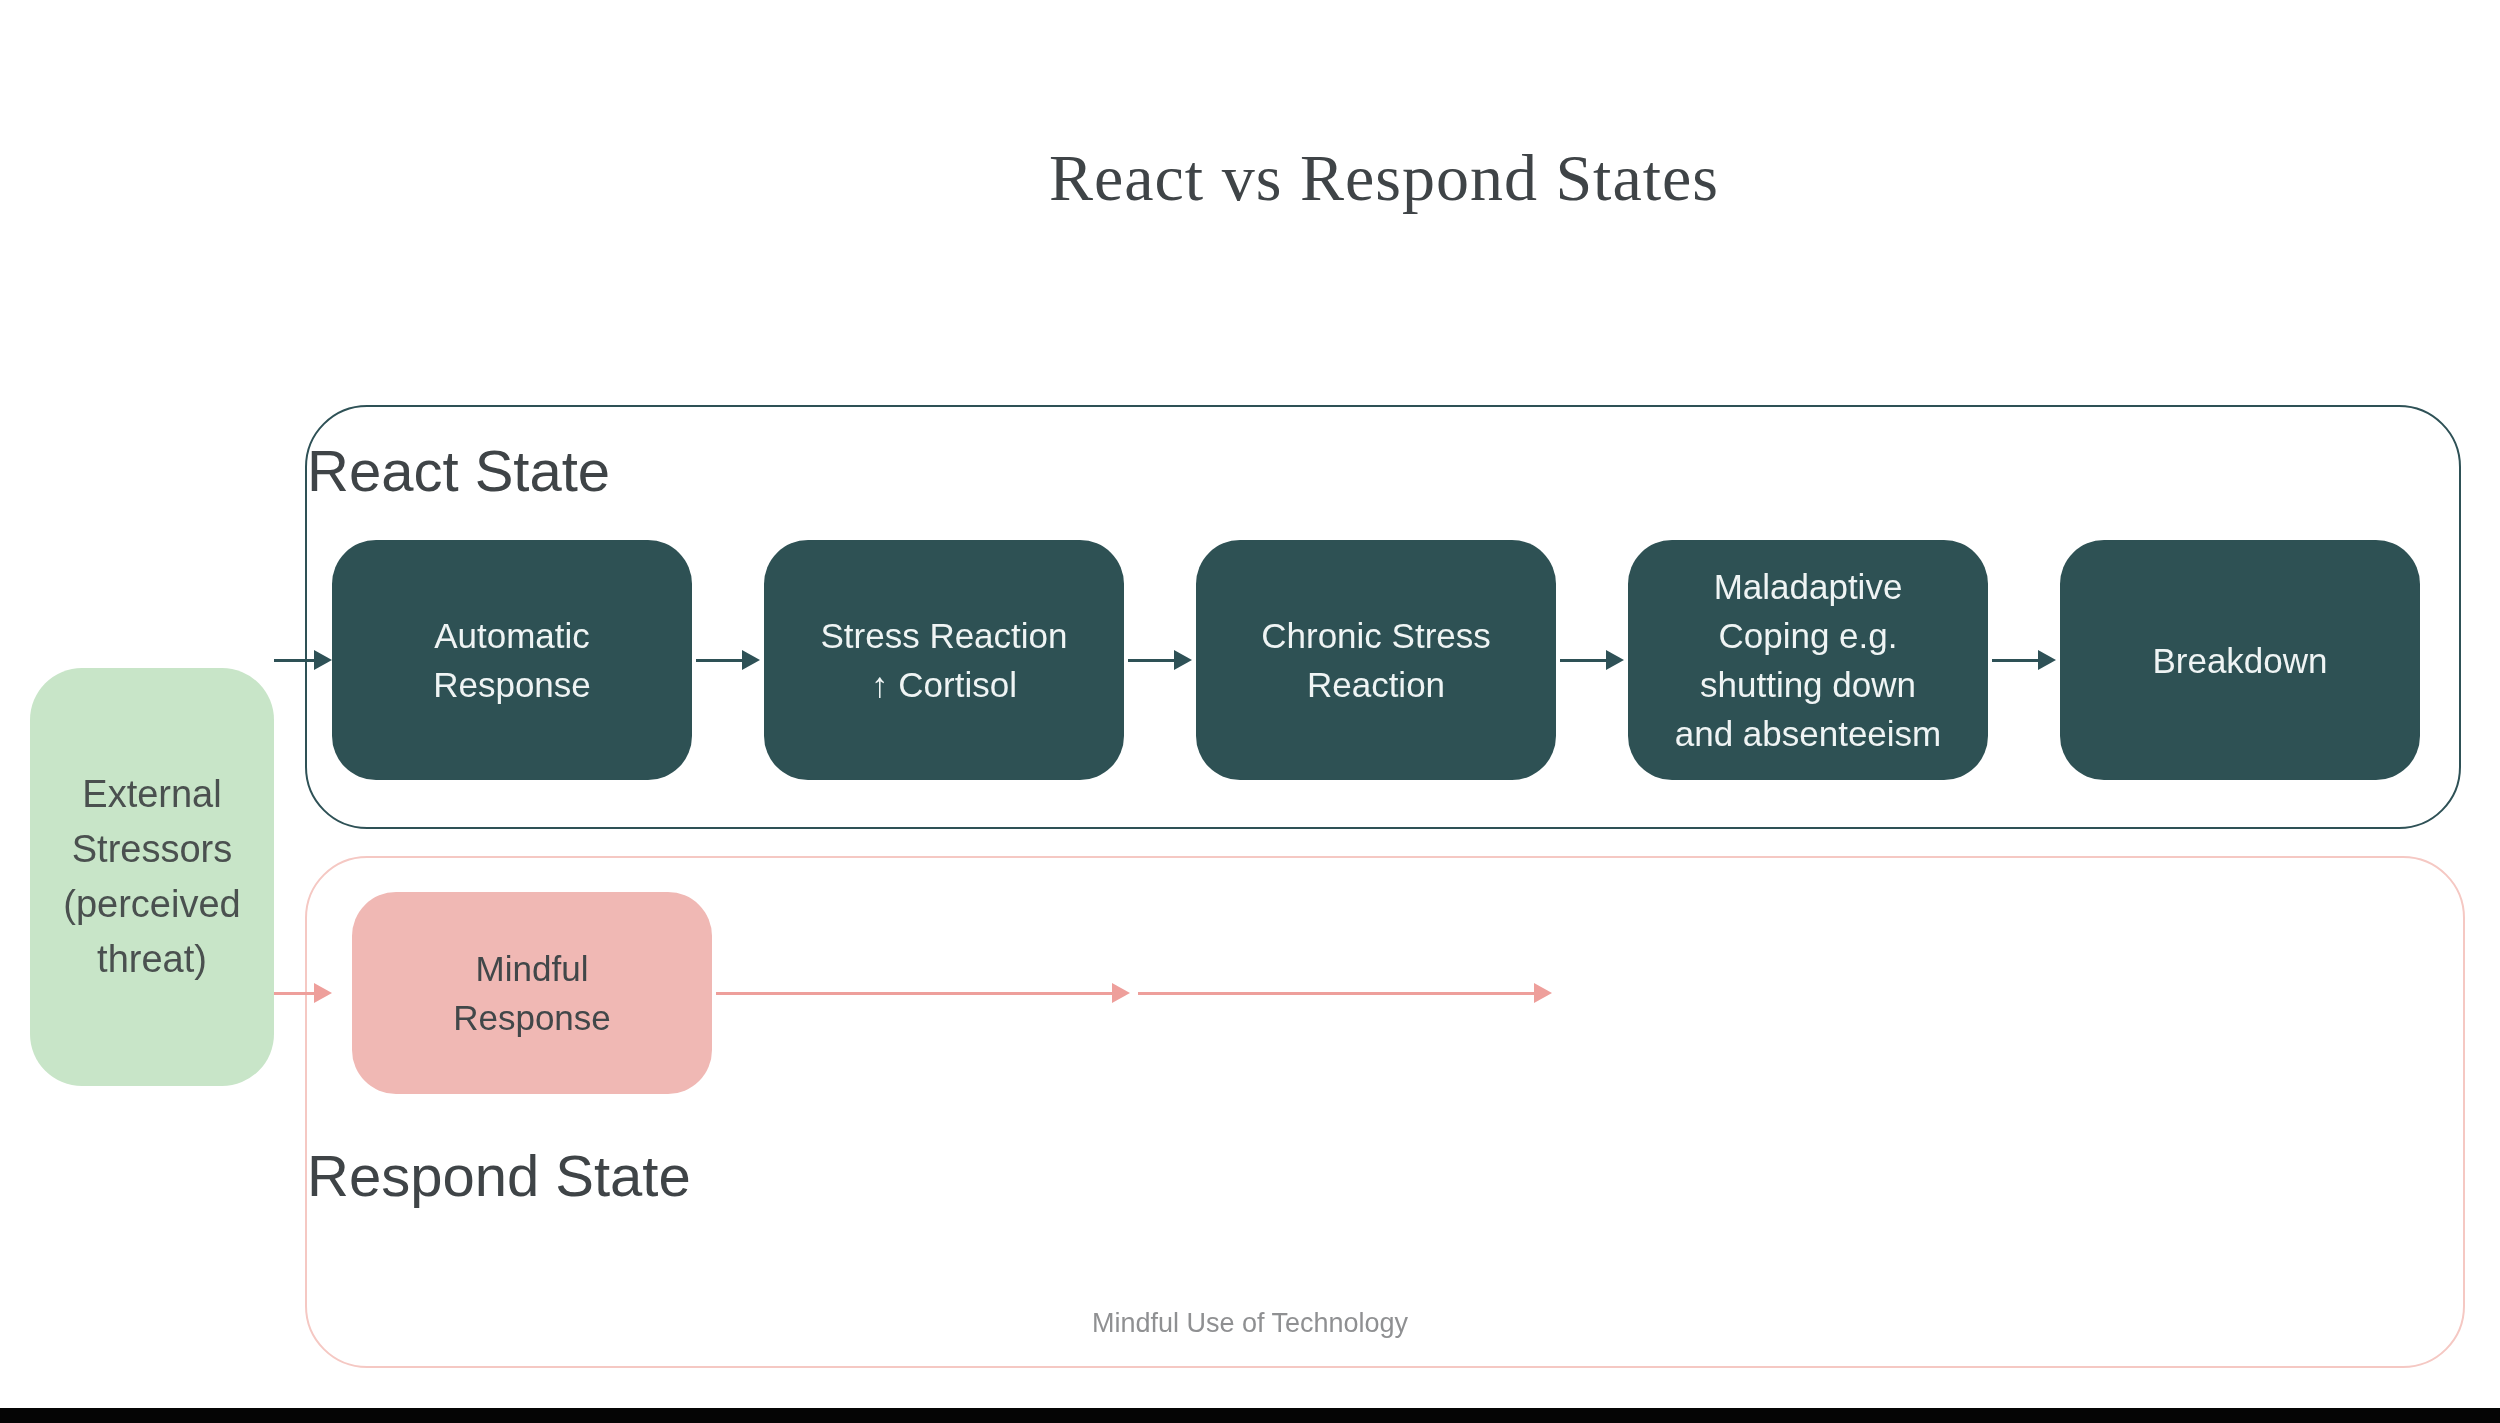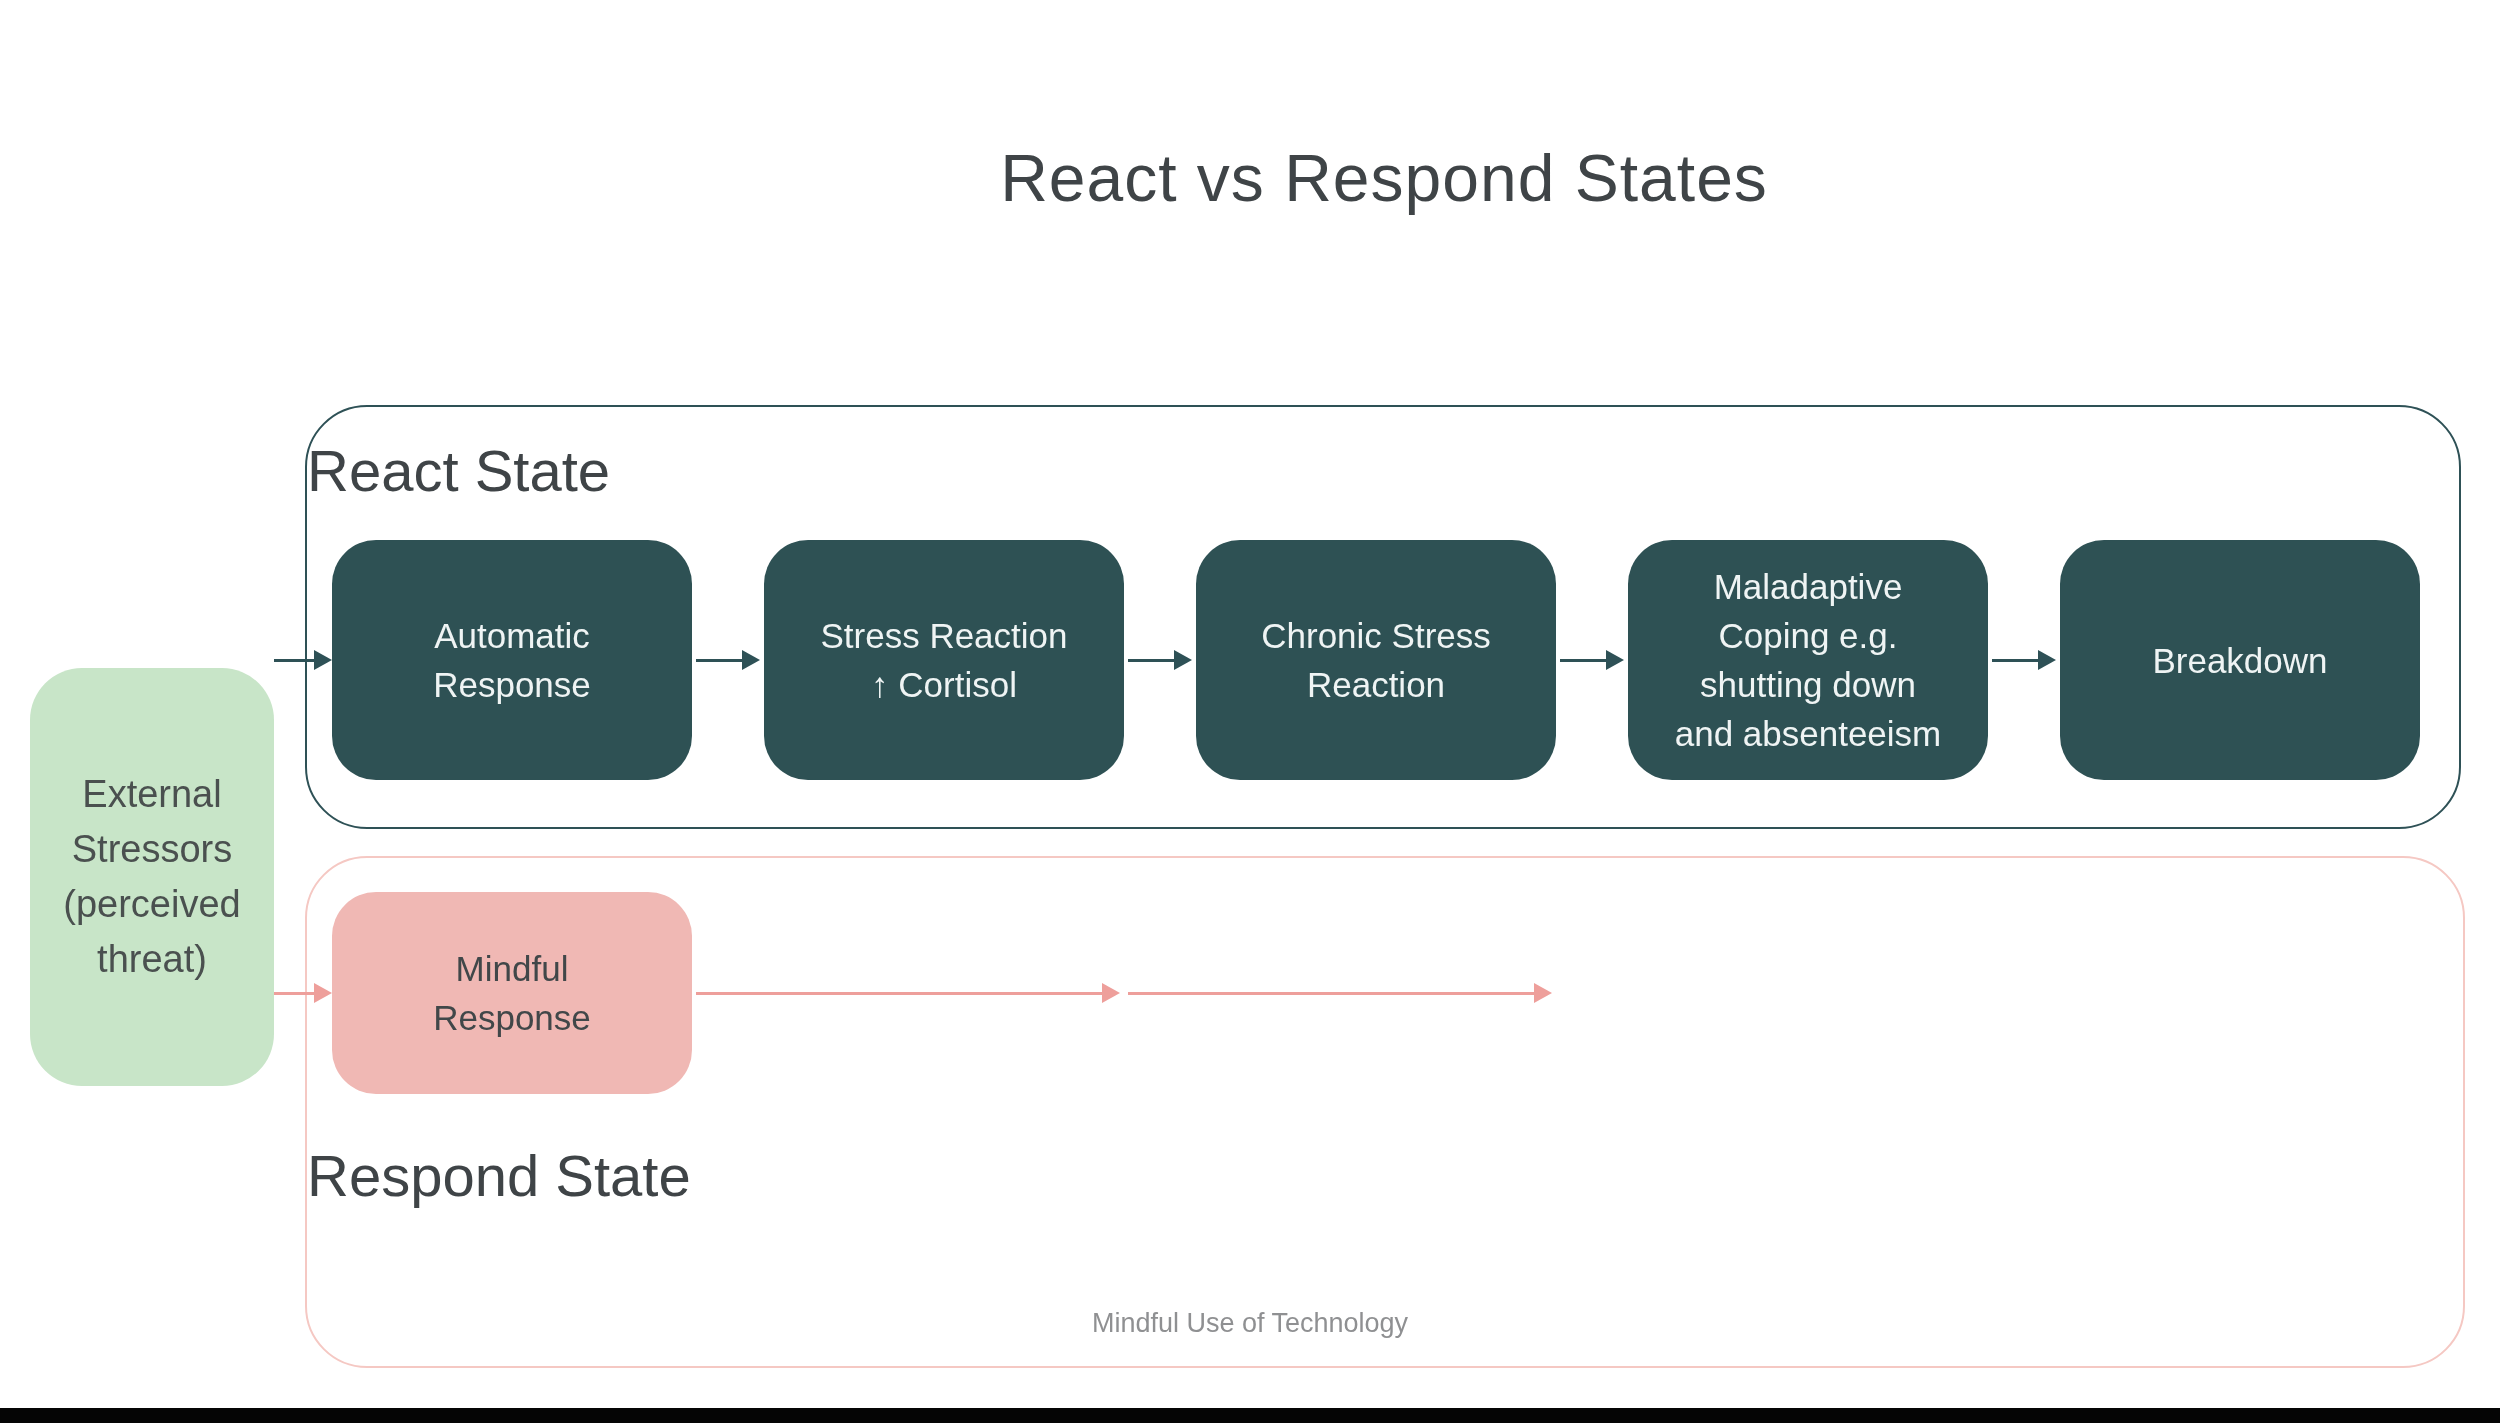--- a/index.html
+++ b/index.html
@@ -25,20 +25,21 @@
   }
   .title{
     position:absolute;
     left:305px; top:140px; width:2158px;
     margin:0;
     text-align:center;
     font-size:66px;
     font-weight:400;
     letter-spacing:1px;
     color:var(--text-dark);
+    font-family:Liberation Serif, serif;
   }
   
   .stressor{
     position:absolute;
     left:30px; top:668px; width:244px; height:418px;
     background:var(--green-box);
     border-radius:52px;
     display:flex; align-items:center; justify-content:center;
     text-align:center;
   }
@@ -88,21 +89,21 @@
     text-align:center;
     box-sizing:border-box;
     padding:10px 5px;
   }
   .flow-box .label{
     white-space:pre-line;
     font-size:35px;
     line-height:1.4;
   }
   .flow-box.dark{background:var(--teal-box); color:var(--text-on-dark);}
-  .flow-box.pink{background:var(--pink-box); color:#414749;}
+  .flow-box.pink{background:var(--pink-box); color:#414749;margin-left:20px;}
   
   .row-arrow{
     flex:1 1 0;
     min-width:0;
     display:flex;
     align-items:center;
     padding:0 4px;
   }
   .entry-arrow{
     position:absolute;

